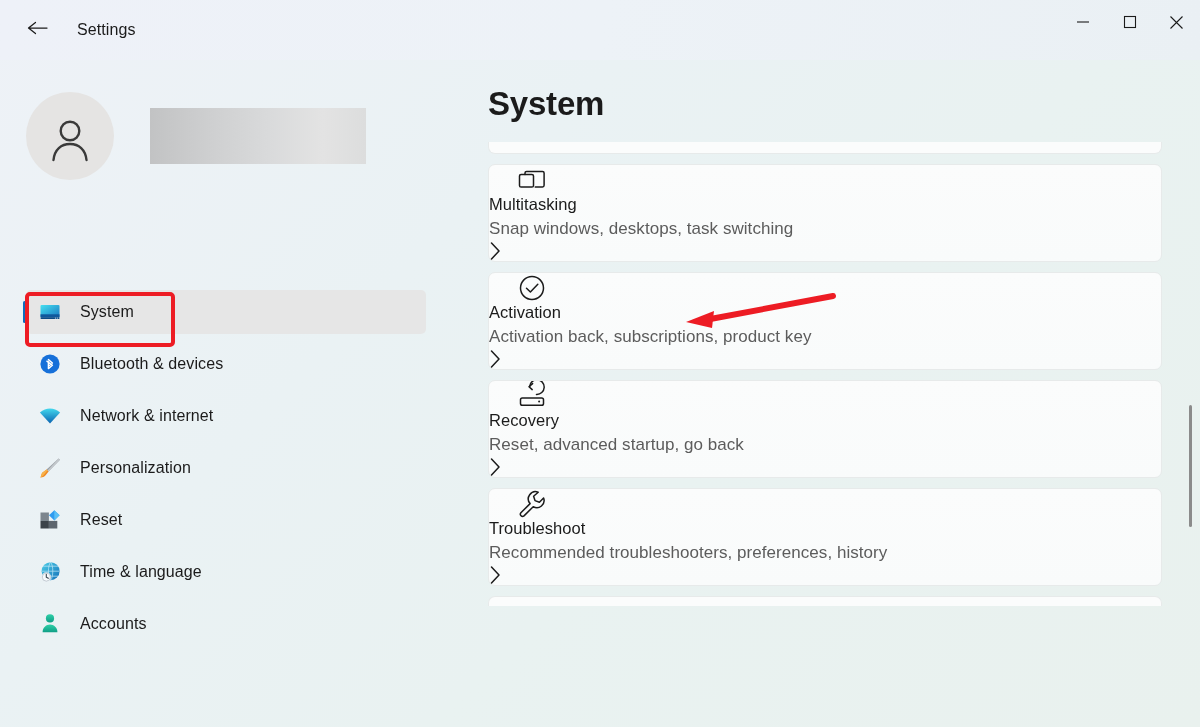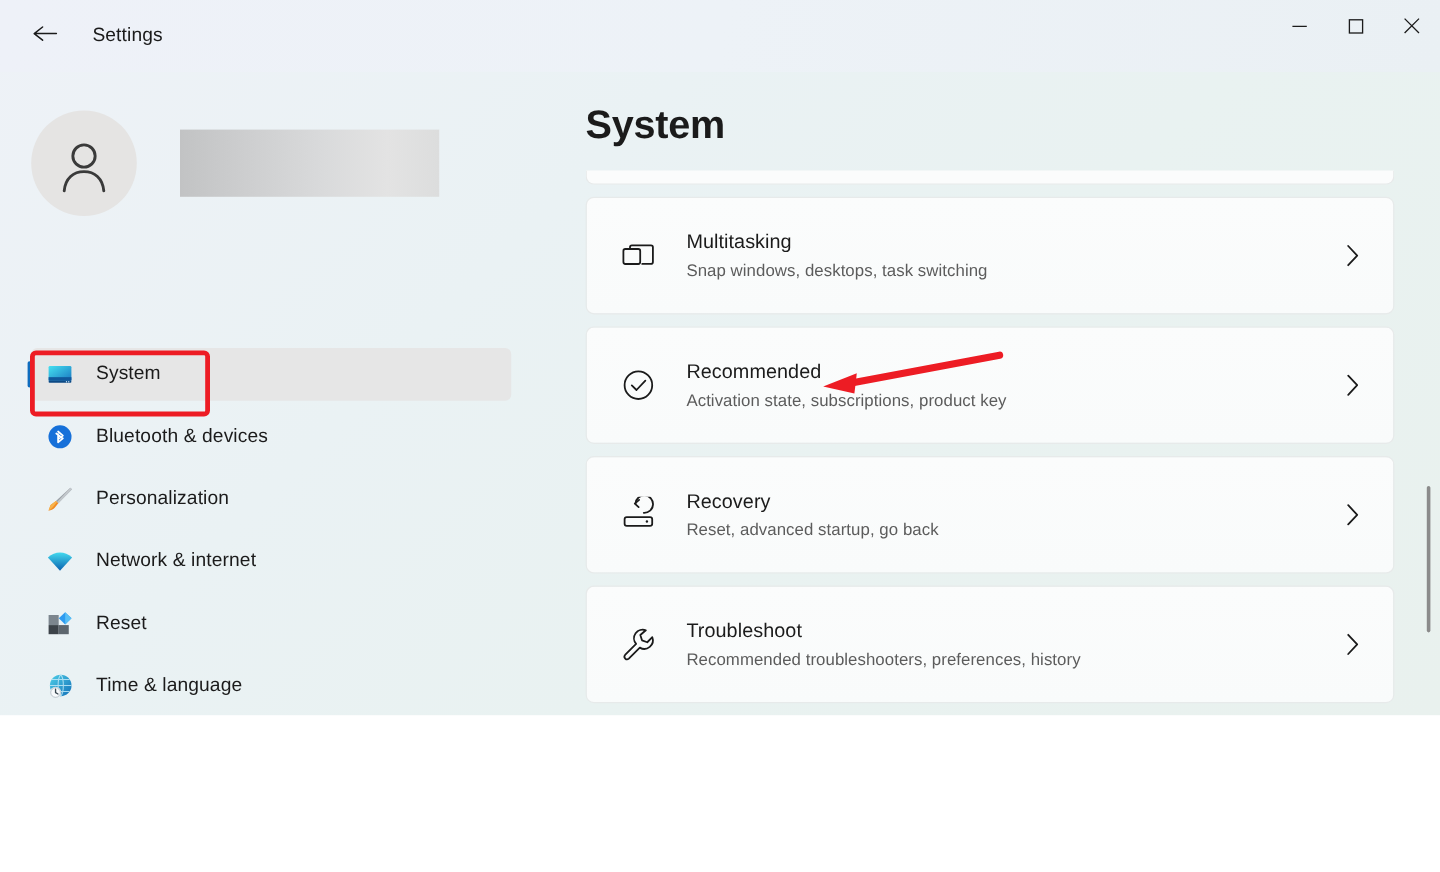--- a/index.html
+++ b/index.html
@@ -3,21 +3,21 @@
 <meta charset="utf-8">
 <style>
   * { box-sizing: border-box; margin: 0; padding: 0; }
   html, body {
     width: 1200px; height: 727px;
     overflow: hidden;
     font-family: "Liberation Sans", "DejaVu Sans", sans-serif;
   }
   #app {
     position: relative;
-    width: 1200px; height: 596px;
+    width: 1200px; height: 727px;
     background: linear-gradient(135deg, #eef2f7 0%, #eaf2f4 35%, #e9f2f1 60%, #e9f1ee 100%);
     overflow: hidden;
   }
   
   #titlebar {
     position: absolute; left: 0; top: 0; width: 1200px; height: 60px;
     background: linear-gradient(100deg, #eef1f8 0%, #edf2f7 50%, #eaf0f4 100%);
     display: flex; align-items: center;
   }
   #back-btn {
@@ -98,29 +98,29 @@
     background: #fbfcfc;
     border: 1px solid #e7eaea; border-top: none;
     border-radius: 0 0 7px 7px;
   }
   .card {
     position: relative;
     margin: 0 38px 10px 18px; height: 98px;
     background: linear-gradient(180deg,#fbfcfc 0%, #f9fbfb 100%);
     border: 1px solid #e7eaea;
     border-radius: 7px;
-    display: flex; align-items: center; cursor: pointer;
+    display: flex; align-items: flex-start; cursor: pointer; flex-direction: column;
   }
   .card-ico {
     width: 40px; margin-left: 23px; margin-right: 20px;
     display: flex; align-items: center; justify-content: center; flex: none;
   }
   .card-text { flex: 1; }
   .card-title { font-size: 16.5px; color: #1b1b1b; margin-bottom: 5px; letter-spacing: .05px; }
-  .card-sub { font-size: 14px; color: #5c5c5c; letter-spacing: .05px; }
+  .card-sub { font-size: 17px; color: #5c5c5c; letter-spacing: .05px; }
   .chev { margin-right: 27px; display: flex; flex: none; }
   .card-partial {
     margin: 0 38px 0 18px; height: 10px;
     background: #fbfcfc;
     border: 1px solid #e7eaea; border-bottom: none;
     border-radius: 7px 7px 0 0;
   }
 
   
   #scrollbar {
@@ -223,45 +223,45 @@
             <circle cx="12" cy="12" r="9.6" fill="#1670d9"></circle>
             <path d="M10.4 7.6 L14.4 11 L10.4 14.2 M10.4 9.8 L10.4 16.6 L14.4 13.3 L8.9 9.2" stroke="#ffffff" stroke-width="1.45" fill="none" stroke-linecap="round" stroke-linejoin="round"></path>
           </svg>
         </span>
         <span class="nav-label">Bluetooth &amp; devices</span>
       </div>
 
       <div class="nav-item">
         <span class="nav-ico">
           <svg width="24" height="24" viewBox="0 0 24 24">
-            <path d="M20.6 2.4 L22 3.8 L10.6 15.4 L8.6 13.4 Z" fill="#9aa0a6"></path>
-            <path d="M20.6 2.4 L22 3.8 L10.6 15.4 L9.6 14.4 Z" fill="#c3c8cc"></path>
-            <path d="M8.6 13.4 L10.6 15.4 L7.6 19.2 C6.3 20.8 3.8 21.6 2.4 21.4
-                     C3.3 20.0 3.4 18.2 4.2 16.8 Z" fill="#f08a24"></path>
-            <path d="M8.6 13.4 L9.5 14.3 L6.0 18.8 C5.0 20.1 3.6 21.0 2.4 21.4
-                     C3.3 20.0 3.4 18.2 4.2 16.8 Z" fill="#f7b24a"></path>
-          </svg>
-        </span>
-        <span class="nav-label">Personalization</span>
-      </div>
-
-      <div class="nav-item">
-        <span class="nav-ico">
-          <svg width="24" height="24" viewBox="0 0 24 24">
             <defs>
                 <linearGradient id="gWifi" x1="0" y1="0" x2="0" y2="1">
               <stop offset="0" stop-color="#43d9ee"></stop>
                   <stop offset="1" stop-color="#0a62b0"></stop>
             </linearGradient>
               </defs>
             <path d="M1.9 8.6 C5 5.8 8.4 4.4 12 4.4 C15.6 4.4 19 5.8 22.1 8.6
                      L12 19.6 Z" fill="url(#gWifi)"></path>
           </svg>
         </span>
         <span class="nav-label">Network &amp; internet</span>
+      </div>
+
+      <div class="nav-item">
+        <span class="nav-ico">
+          <svg width="24" height="24" viewBox="0 0 24 24">
+            <path d="M20.6 2.4 L22 3.8 L10.6 15.4 L8.6 13.4 Z" fill="#9aa0a6"></path>
+            <path d="M20.6 2.4 L22 3.8 L10.6 15.4 L9.6 14.4 Z" fill="#c3c8cc"></path>
+            <path d="M8.6 13.4 L10.6 15.4 L7.6 19.2 C6.3 20.8 3.8 21.6 2.4 21.4
+                     C3.3 20.0 3.4 18.2 4.2 16.8 Z" fill="#f08a24"></path>
+            <path d="M8.6 13.4 L9.5 14.3 L6.0 18.8 C5.0 20.1 3.6 21.0 2.4 21.4
+                     C3.3 20.0 3.4 18.2 4.2 16.8 Z" fill="#f7b24a"></path>
+          </svg>
+        </span>
+        <span class="nav-label">Personalization</span>
       </div>
 
       <div class="nav-item">
         <span class="nav-ico">
           <svg width="24" height="24" viewBox="0 0 24 24">
             <rect x="2.5" y="4.5" width="8.4" height="8.4" fill="#7c868e"></rect>
             <rect x="2.5" y="12.9" width="8.4" height="7.6" fill="#3c4349"></rect>
             <rect x="10.9" y="12.9" width="8.4" height="7.6" fill="#5d666e"></rect>
             <path d="M16.3 2.2 L21.6 7.3 L16.3 12.4 L11.0 7.3 Z" fill="#2e9bf0"></path>
             <path d="M16.3 2.2 L21.6 7.3 L16.3 12.4 Z" fill="#58bff5"></path>
@@ -338,22 +338,22 @@
       </div>
 
       <div class="card">
         <span class="card-ico">
           <svg width="30" height="30" viewBox="0 0 30 30">
             <circle cx="15" cy="15" r="11.5" stroke="#1b1b1b" stroke-width="1.5" fill="none"></circle>
             <path d="M9.5 15.2 L13.4 19 L20.8 11.2" stroke="#1b1b1b" stroke-width="1.5" fill="none" stroke-linecap="round" stroke-linejoin="round"></path>
           </svg>
         </span>
         <div class="card-text">
-          <div class="card-title">Recommended</div>
-          <div class="card-sub">Activation state, subscriptions, product key</div>
+          <div class="card-title">Activation</div>
+          <div class="card-sub">Activation back, subscriptions, product key</div>
         </div>
         <span class="chev">
           <svg width="13" height="20" viewBox="0 0 13 20">
             <path d="M2.5 2 L10 10 L2.5 18" stroke="#1b1b1b" stroke-width="1.5" fill="none" stroke-linecap="round" stroke-linejoin="round"></path>
           </svg>
         </span>
       </div>
 
       <div class="card">
         <span class="card-ico">

